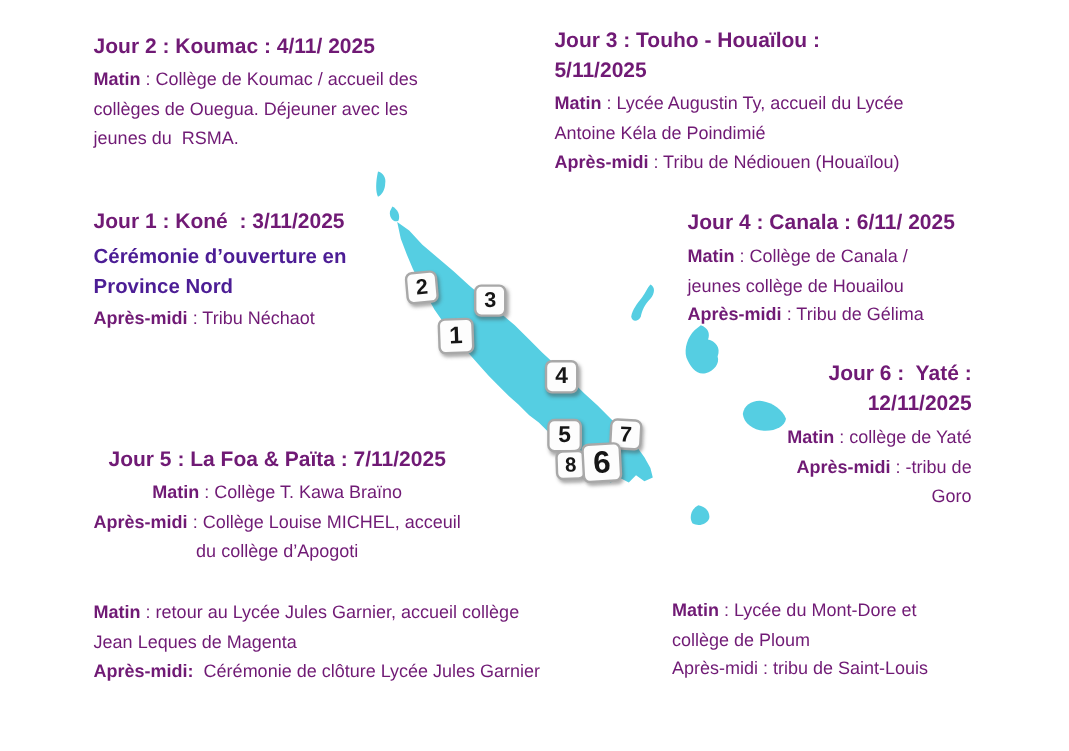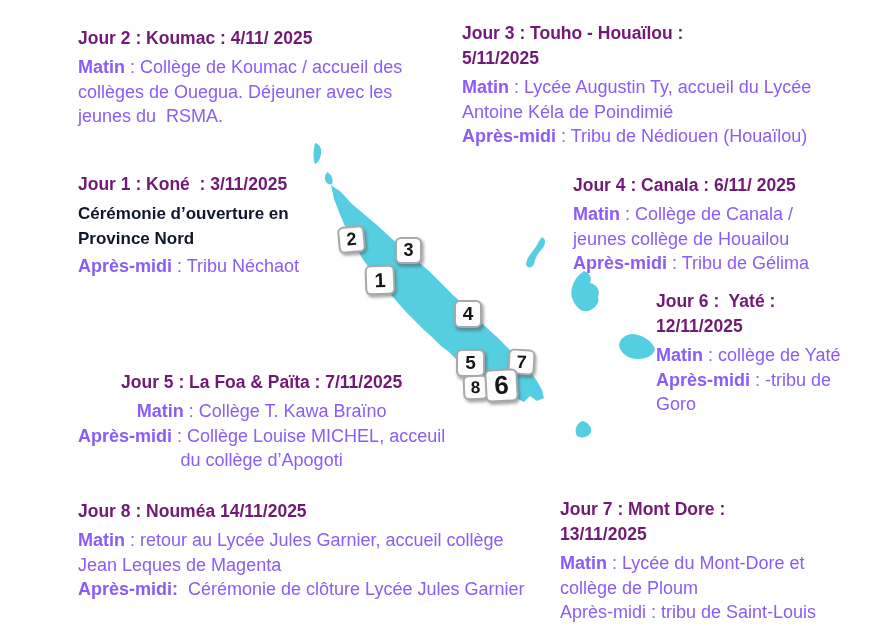--- a/index.html
+++ b/index.html
@@ -11,23 +11,23 @@
   }
   .day{position:absolute;z-index:2;}
   .day-title{
     margin:0 0 4px 0;
     font-size:17.5px;line-height:25px;font-weight:700;
     color:#701a75;white-space:pre-wrap;
   }
   .day-subtitle{
     margin:0 0 3px 0;
     font-size:17px;line-height:25px;font-weight:700;
-    color:#0f172a;white-space:pre-wrap;
+    color:#4c1d95;white-space:pre-wrap;
   }
-  .seg{font-size:18px;line-height:24.5px;color:#8b5cf6;}
+  .seg{font-size:15px;line-height:24.5px;color:#701a75;}
   .seg .lbl{font-weight:700;white-space:pre-wrap;}
   .seg .txt{white-space:pre-wrap;}
   #map-svg{position:absolute;left:0;top:0;z-index:1;}
   .marker{
     position:absolute;
     background:#fdfdfd;
     border:2px solid #a8a8a8;
     border-radius:6px;
     box-shadow:1.5px 2.5px 3px rgba(70,70,70,.45);
     display:flex;align-items:center;justify-content:center;
@@ -87,41 +87,38 @@
   <div class="seg"><span class="lbl">Après-midi</span><span class="txt"> : Tribu Néchaot</span></div>
 </section>
 
 <section class="day" style="left:573px;top:173px;">
   <h2 class="day-title">Jour 4 : Canala : 6/11/ 2025</h2>
   <div class="seg"><span class="lbl">Matin</span><span class="txt"> : Collège de Canala /
 jeunes collège de Houailou</span></div>
   <div class="seg"><span class="lbl">Après-midi</span><span class="txt"> : Tribu de Gélima</span></div>
 </section>
 
-<section class="day" style="left:656px;top:289px;">
+<section class="day" style="left:656px;top:299px;text-align:right;">
   <h2 class="day-title">Jour 6 :  Yaté :
 12/11/2025</h2>
   <div class="seg"><span class="lbl">Matin</span><span class="txt"> : collège de Yaté</span></div>
   <div class="seg"><span class="lbl">Après-midi</span><span class="txt"> : -tribu de
 Goro</span></div>
 </section>
 
 <section class="day" style="left:78px;top:370px;text-align:center;">
   <h2 class="day-title">Jour 5 : La Foa &amp; Païta : 7/11/2025</h2>
   <div class="seg"><span class="lbl">Matin</span><span class="txt"> : Collège T. Kawa Braïno</span></div>
   <div class="seg"><span class="lbl">Après-midi</span><span class="txt"> : Collège Louise MICHEL, acceuil
 du collège d’Apogoti</span></div>
 </section>
 
 <section class="day" style="left:78px;top:499px;">
-  <h2 class="day-title">Jour 8 : Nouméa 14/11/2025</h2>
   <div class="seg"><span class="lbl">Matin</span><span class="txt"> : retour au Lycée Jules Garnier, accueil collège
 Jean Leques de Magenta</span></div>
   <div class="seg"><span class="lbl">Après-midi:</span><span class="txt">  Cérémonie de clôture Lycée Jules Garnier</span></div>
 </section>
 
 <section class="day" style="left:560px;top:497px;">
-  <h2 class="day-title">Jour 7 : Mont Dore :
-13/11/2025</h2>
   <div class="seg"><span class="lbl">Matin</span><span class="txt"> : Lycée du Mont-Dore et
 collège de Ploum</span></div>
   <div class="seg"><span class="lbl"></span><span class="txt">Après-midi : tribu de Saint-Louis</span></div>
 </section>
 
 </body></html>

